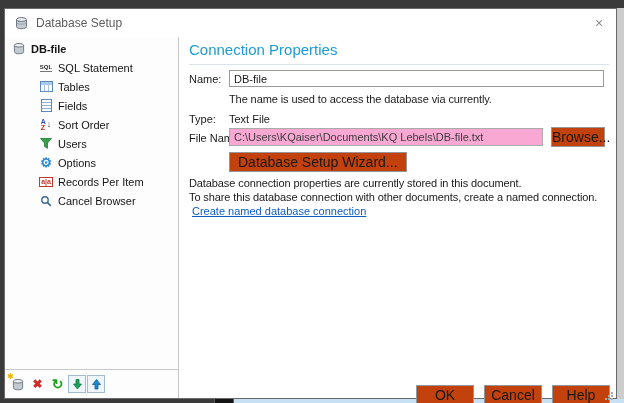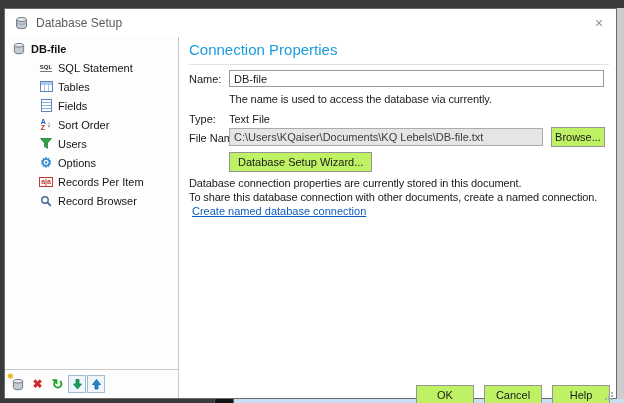--- a/index.html
+++ b/index.html
@@ -54,23 +54,23 @@
   .main{position:absolute;left:175px;top:28px;right:0;bottom:0;background:#fff}
   .heading{position:absolute;left:9px;top:4px;font-size:15px;font-weight:normal}
   .rule{position:absolute;left:9px;top:27px;width:420px;height:1px;background:#dde2e6}
   .lbl{position:absolute;font-size:11px;color:#1a1a1a;white-space:nowrap}
   .val{position:absolute;font-size:11px;color:#1a1a1a;white-space:nowrap}
   .help,.para{position:absolute;font-size:11px;color:#1a1a1a;white-space:nowrap;letter-spacing:-0.1px}
   .link{position:absolute;font-size:11px;text-decoration:underline;cursor:pointer;white-space:nowrap}
 
   .txt{position:absolute;font-family:inherit;font-size:11px;color:#1a1a1a;border:1px solid #9a9a9a;padding:0 4px;background:#fff}
   .name-input{left:49px;top:33px;width:375px;height:17px}
-  .file-input{left:49px;top:91px;width:314px;height:18px;background:#e5e5e5;color:#3c3c3c;border-color:#ababab}
-
-  .btn{font-family:inherit;font-size:11px;color:#1a1a1a;background:#bef264;border:1px solid #969696;cursor:pointer}
+  .file-input{left:49px;top:91px;width:314px;height:18px;background:#f9a8d4;color:#3c3c3c;border-color:#ababab}
+
+  .btn{font-family:inherit;font-size:14px;color:#1a1a1a;background:#c2410c;border:1px solid #969696;cursor:pointer}
   .browse{position:absolute;left:371px;top:90px;width:54px;height:20px}
   .wizard{position:absolute;left:49px;top:115px;height:20px;padding:0 8px}
 
   .footer{position:absolute;right:6px;top:348px;display:flex;gap:10px}
   .fbtn{width:58px;height:20px}
 
   .grip{position:absolute;right:3px;bottom:2px;width:10px;height:10px}
 </style>
 </head>
 <body>
@@ -163,21 +163,21 @@
         <span>Records Per Item</span>
       </div>
 
       <div class="trow">
         <span class="ic">
           <svg width="12" height="12" viewBox="0 0 12 12">
             <circle cx="5" cy="5" r="3.2" fill="none" stroke="#3d6996" stroke-width="1.4"></circle>
             <line x1="7.4" y1="7.4" x2="10.8" y2="10.8" stroke="#3d6996" stroke-width="1.7"></line>
           </svg>
         </span>
-        <span>Record Browser</span>
+        <span>Cancel Browser</span>
       </div>
 
     </div>
 
     <div class="side-toolbar">
       <button class="stb">
         <svg width="12" height="13" viewBox="0 0 13 14">
           <path d="M1.5 3.5v7c0 1.4 2.2 2.2 5 2.2s5-.8 5-2.2v-7" fill="#c4cad2" stroke="#6a7480" stroke-width="1"></path>
           <ellipse cx="6.5" cy="3.5" rx="5" ry="2" fill="#e9ecef" stroke="#6a7480" stroke-width="1"></ellipse>
         </svg>

